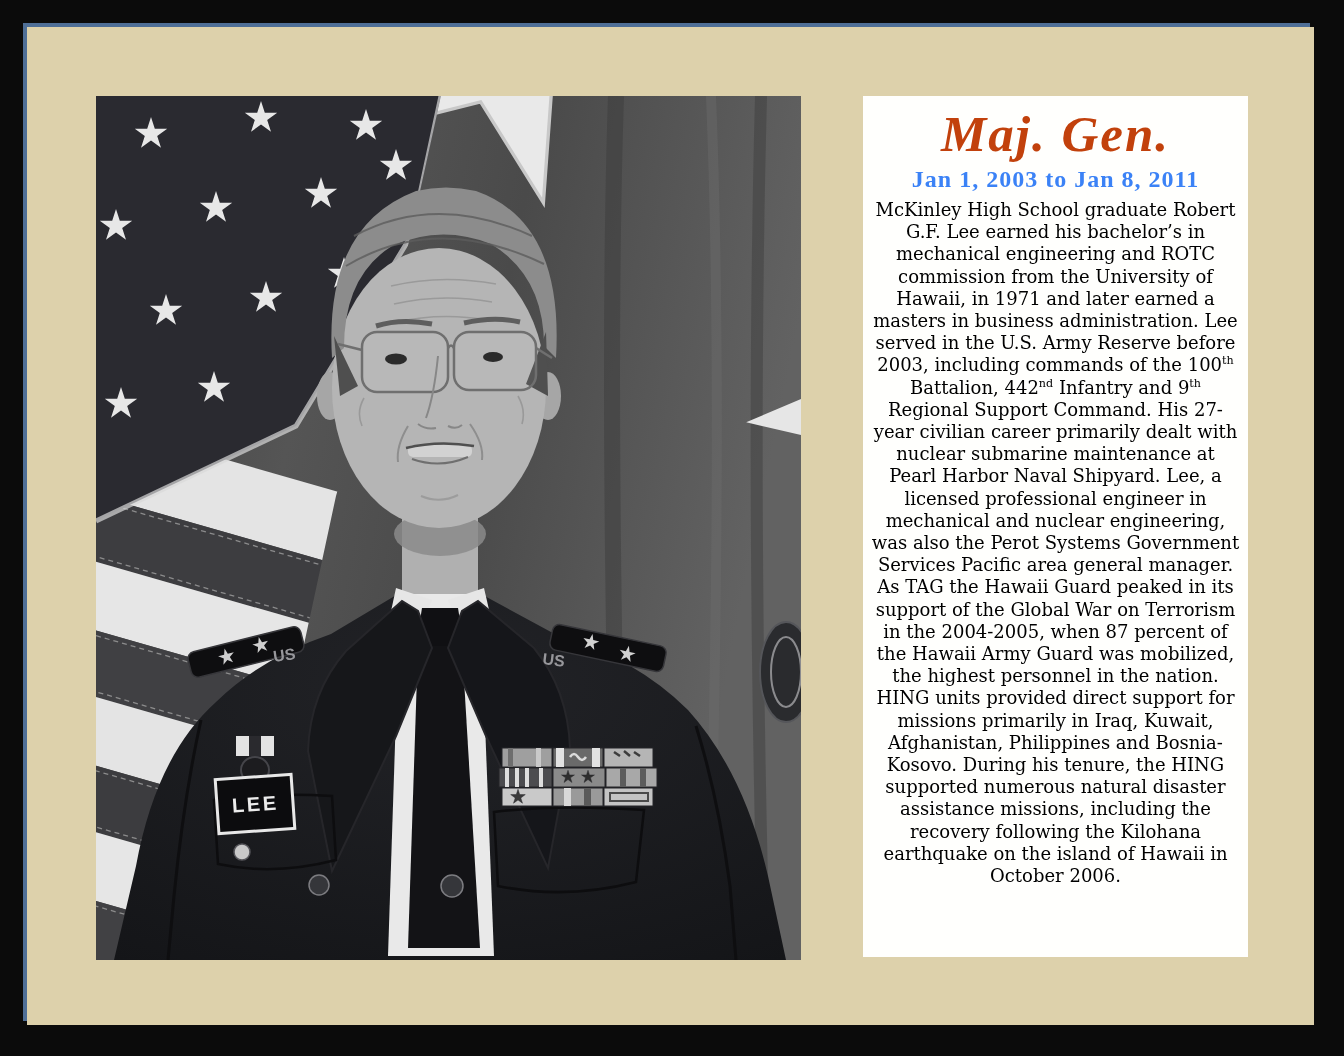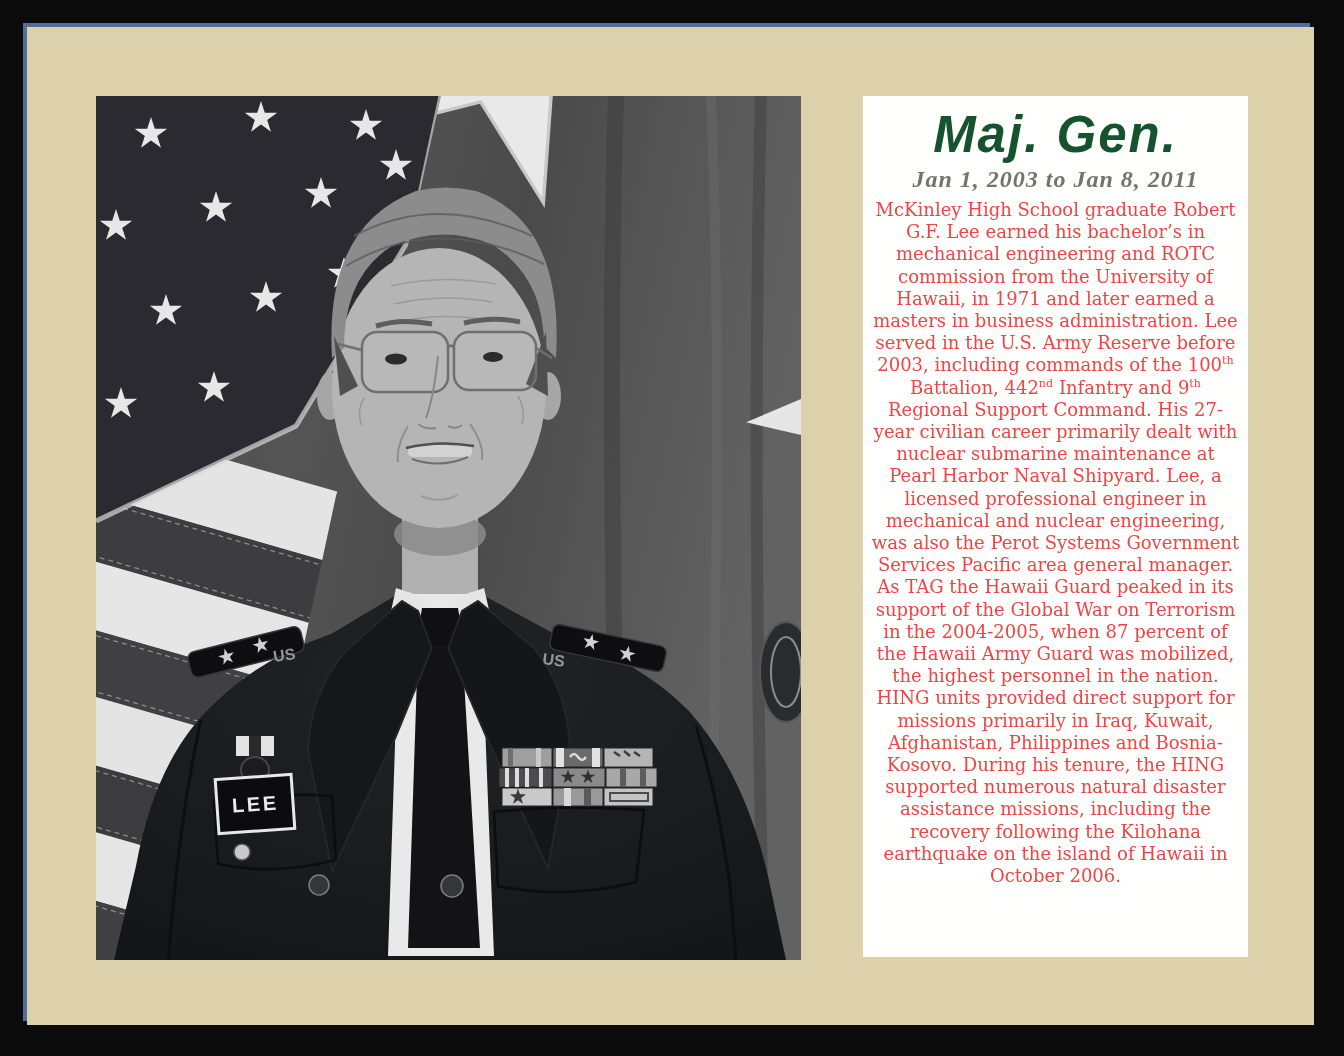--- a/index.html
+++ b/index.html
@@ -5,27 +5,27 @@
   html,body{margin:0;padding:0;}
   body{width:1344px;height:1056px;position:relative;overflow:hidden;
        font-family:"Liberation Sans",sans-serif;background:#0b0b0b;}
   .frame{position:absolute;inset:0;background:#0b0b0b;}
   .mat{position:absolute;left:27px;top:27px;width:1287px;height:998px;
        background:#ddd1ab;box-shadow:-4px -4px 0 0 #4f6f97;}
   .photo{position:absolute;left:96px;top:96px;width:705px;height:864px;overflow:hidden;background:#4a4a4a;}
   .photo svg{display:block;}
   .panel{position:absolute;left:863px;top:96px;width:385px;height:861px;background:#fffffd;
          box-sizing:border-box;padding:14px 8px 0 8px;text-align:center;color:#151515;}
-  .title{font-family:Liberation Sans, sans-serif;font-style:italic;font-weight:700;color:#14532d;line-height:0.98;}
+  .title{font-family:Liberation Serif, serif;font-style:italic;font-weight:700;color:#c2410c;line-height:0.98;}
   .title .l1{font-size:51px;letter-spacing:2px;}
   .title .l2{font-size:47px;letter-spacing:0px;word-spacing:8px;white-space:nowrap;}
-  .dates{font-family:cursive;font-style:italic;font-weight:700;font-size:24px;
-         margin-top:6px;color:#737373;letter-spacing:1px;}
+  .dates{font-family:cursive;font-weight:700;font-size:24px;
+         margin-top:6px;color:#3b82f6;letter-spacing:1px;}
   .bio{font-family:"DejaVu Serif","Liberation Serif",serif;font-size:18px;line-height:22.2px;
-       margin:6px 0 0 0;color:#ef4444;text-align:center;}
+       margin:6px 0 0 0;color:#000000;text-align:center;}
   .bio sup{font-size:0.62em;line-height:0;}
 </style>
 </head>
 <body>
 
 <div class="frame"></div>
 <div class="mat"></div>
 
 <div class="photo">
 <svg width="705" height="864" viewBox="0 0 705 864" xmlns="http://www.w3.org/2000/svg">

